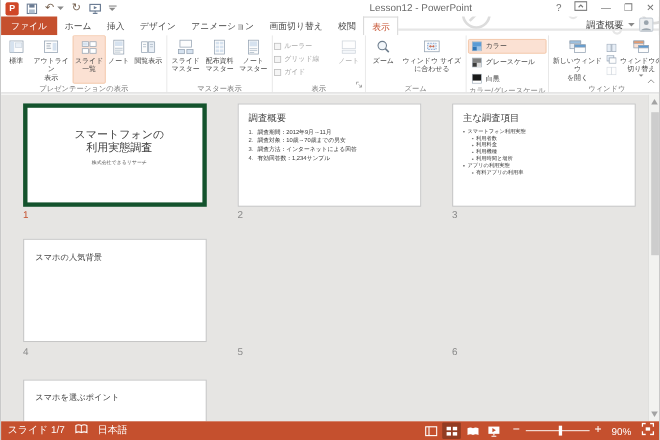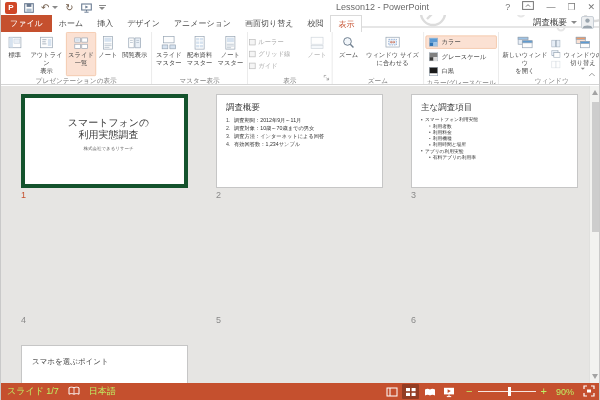--- a/index.html
+++ b/index.html
@@ -72,21 +72,21 @@
   .lay-only .t { font-size:15px; color:#404040; }
 
   
   .vscroll { position:absolute; right:1px; top:0; width:11px; height:297px; background:#F2F2F0; border-left:1px solid #E0E0DE; }
   .varrow { position:absolute; left:2px; width:0; height:0; border-left:3.5px solid transparent; border-right:3.5px solid transparent; }
   .varrow.up { top:4px; border-bottom:5px solid #A3A3A3; }
   .varrow.down { bottom:4px; border-top:5px solid #A3A3A3; }
   .vthumb { position:absolute; left:1.5px; top:16px; width:7px; height:130px; background:#CDCDCD; }
 
   
-  .statusbar { position:absolute; left:0; top:383px; width:600px; height:17px; background:#C5502E; display:flex; align-items:center; padding:0 6px; gap:9px; color:#bef264; z-index:2; }
+  .statusbar { position:absolute; left:0; top:383px; width:600px; height:17px; background:#C5502E; display:flex; align-items:center; padding:0 6px; gap:9px; color:#ffffff; z-index:2; }
   .sb-text { font-size:9px; white-space:nowrap; }
   .sb-spacer { flex:1; }
   .sb-views { display:flex; align-items:center; gap:2px; }
   .sbv { width:17px; height:15px; display:flex; align-items:center; justify-content:center; border-radius:1px; }
   .sbv.active { background:rgba(0,0,0,0.25); }
   .sb-zoomctl { display:flex; align-items:center; gap:5px; }
   .sb-zo { font-size:11px; line-height:11px; }
   .slider { position:relative; width:58px; height:11px; }
   .slider .track { position:absolute; left:0; right:0; top:5px; height:1px; background:rgba(255,255,255,0.85); }
   .slider .thumb { position:absolute; left:53%; top:1px; width:3px; height:9px; background:#fff; }
@@ -485,20 +485,25 @@
             <span>アプリの利用実態</span>
           </div>
         <div class="b l2">
             <i class="dot"></i>
             <span>有料アプリの利用率</span>
           </div>
       </div>
     </div>
     <span class="snum" style="left:410px; top:104px">3</span>
 
+    <div class="slide" style="left:20px; top:131px">
+      <div class="sinner lay-only">
+          <div class="t">スマホの人気背景</div>
+        </div>
+    </div>
     <span class="snum" style="left:20px; top:229px">4</span>
 
     <span class="snum" style="left:215px; top:229px">5</span>
 
     <span class="snum" style="left:410px; top:229px">6</span>
 
     <div class="slide" style="left:20px; top:259px">
       <div class="sinner lay-only">
           <div class="t">スマホを選ぶポイント</div>
         </div>

